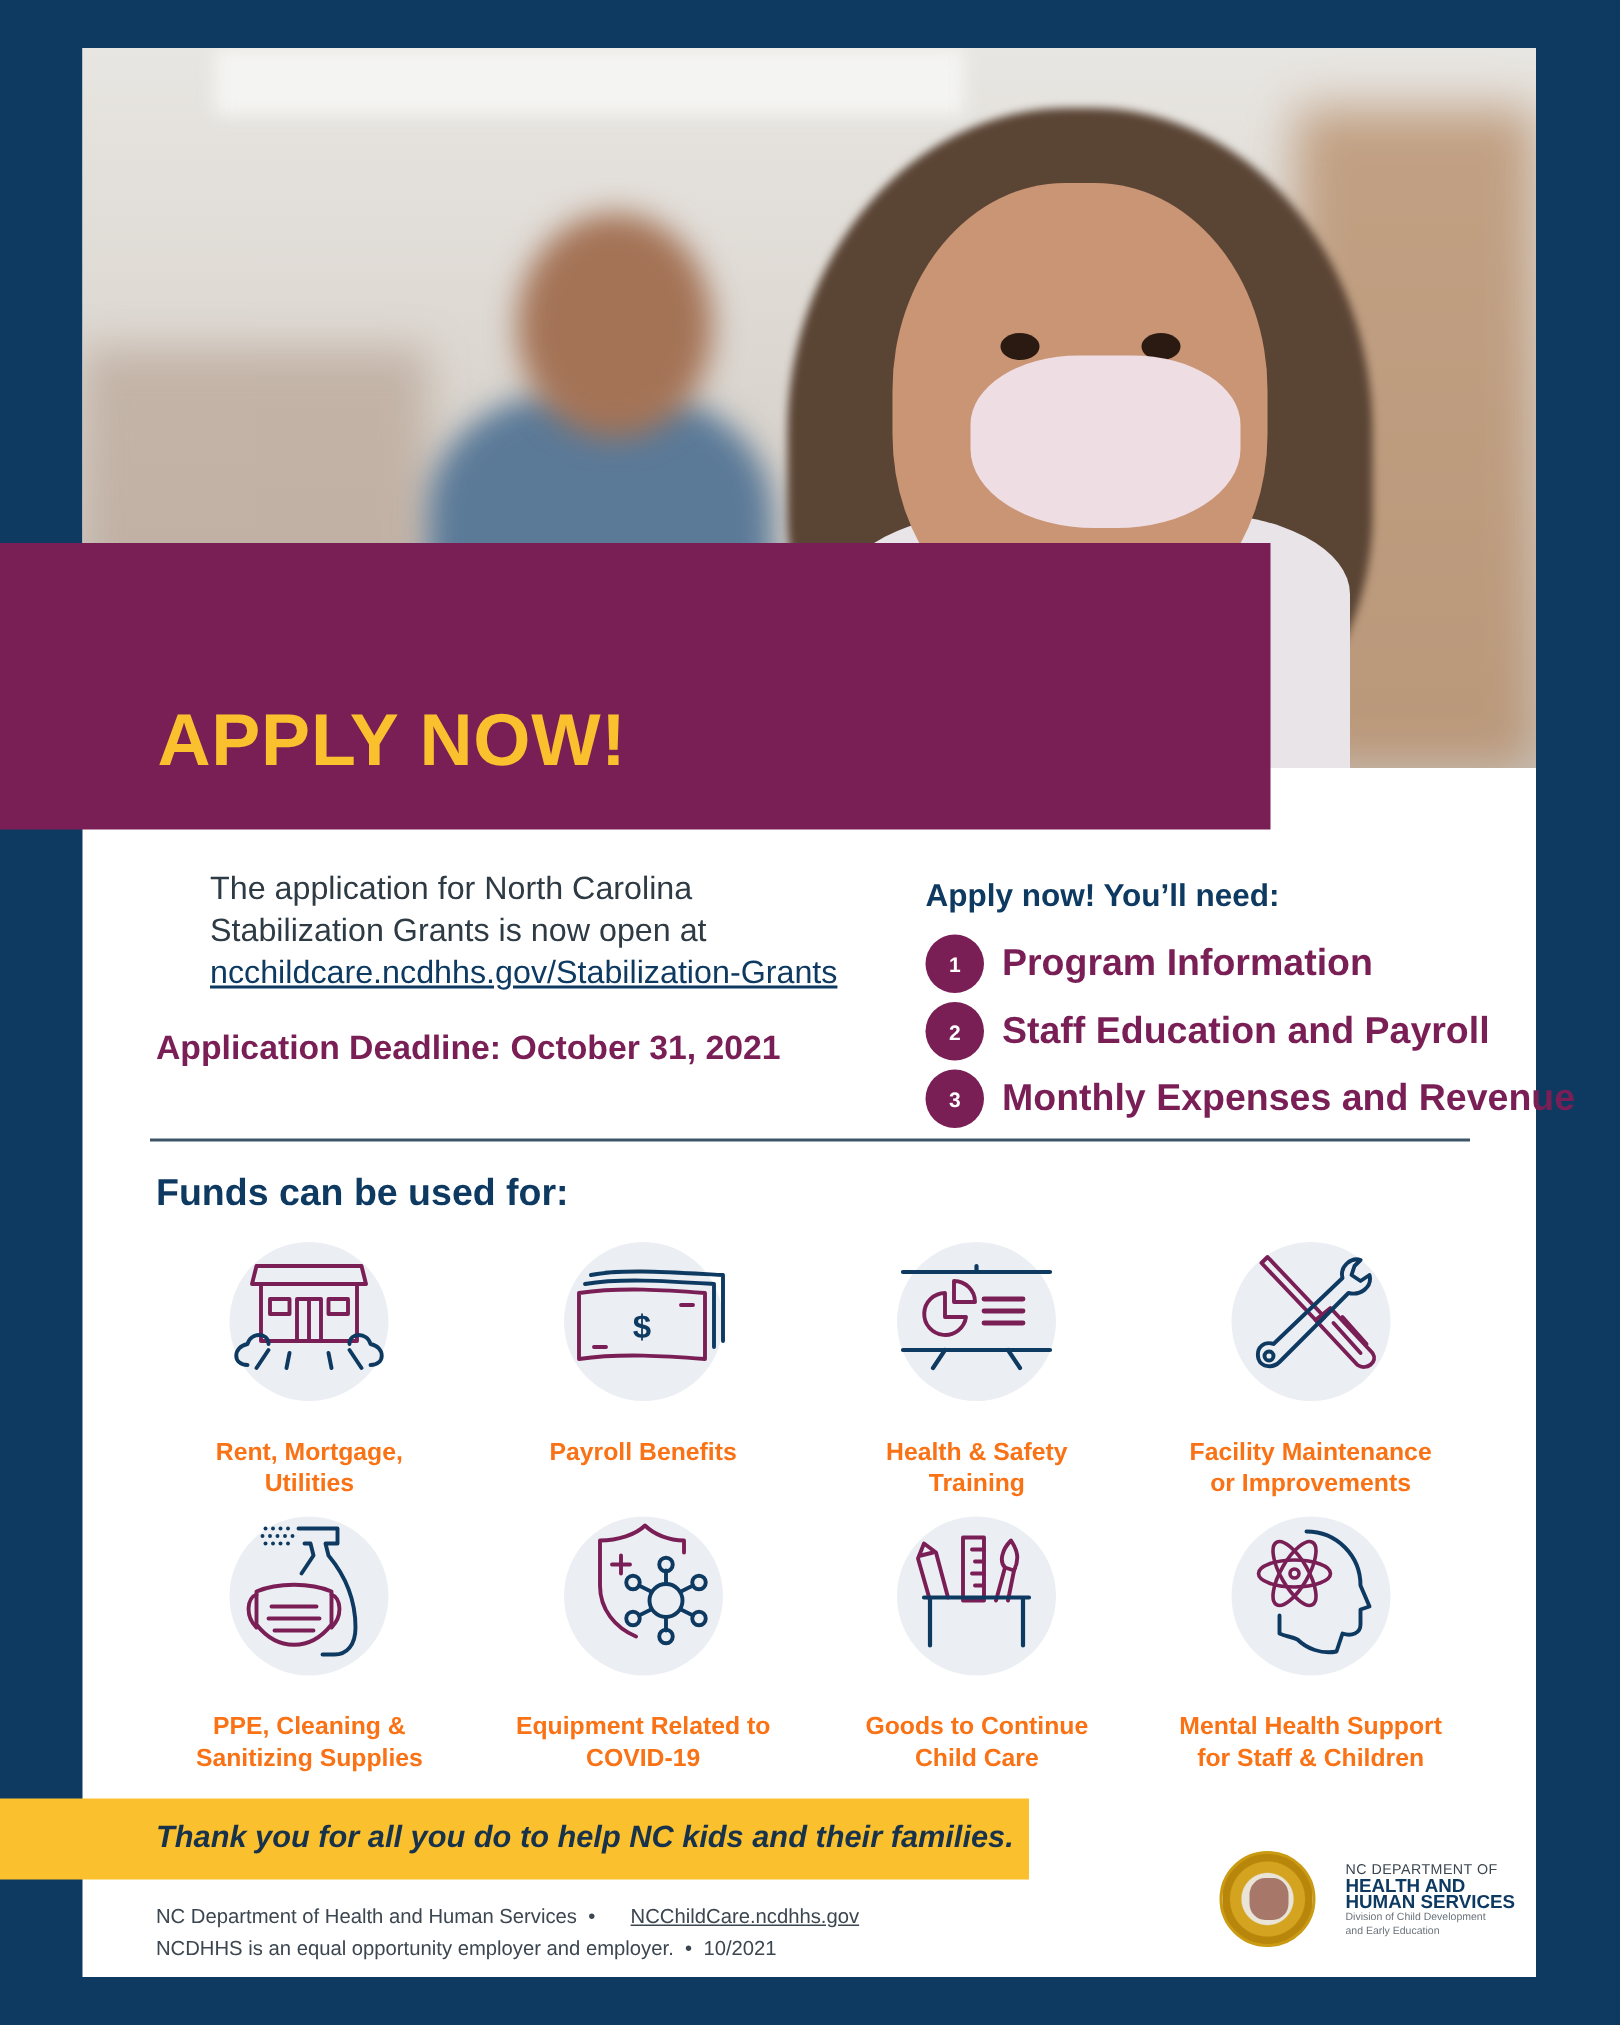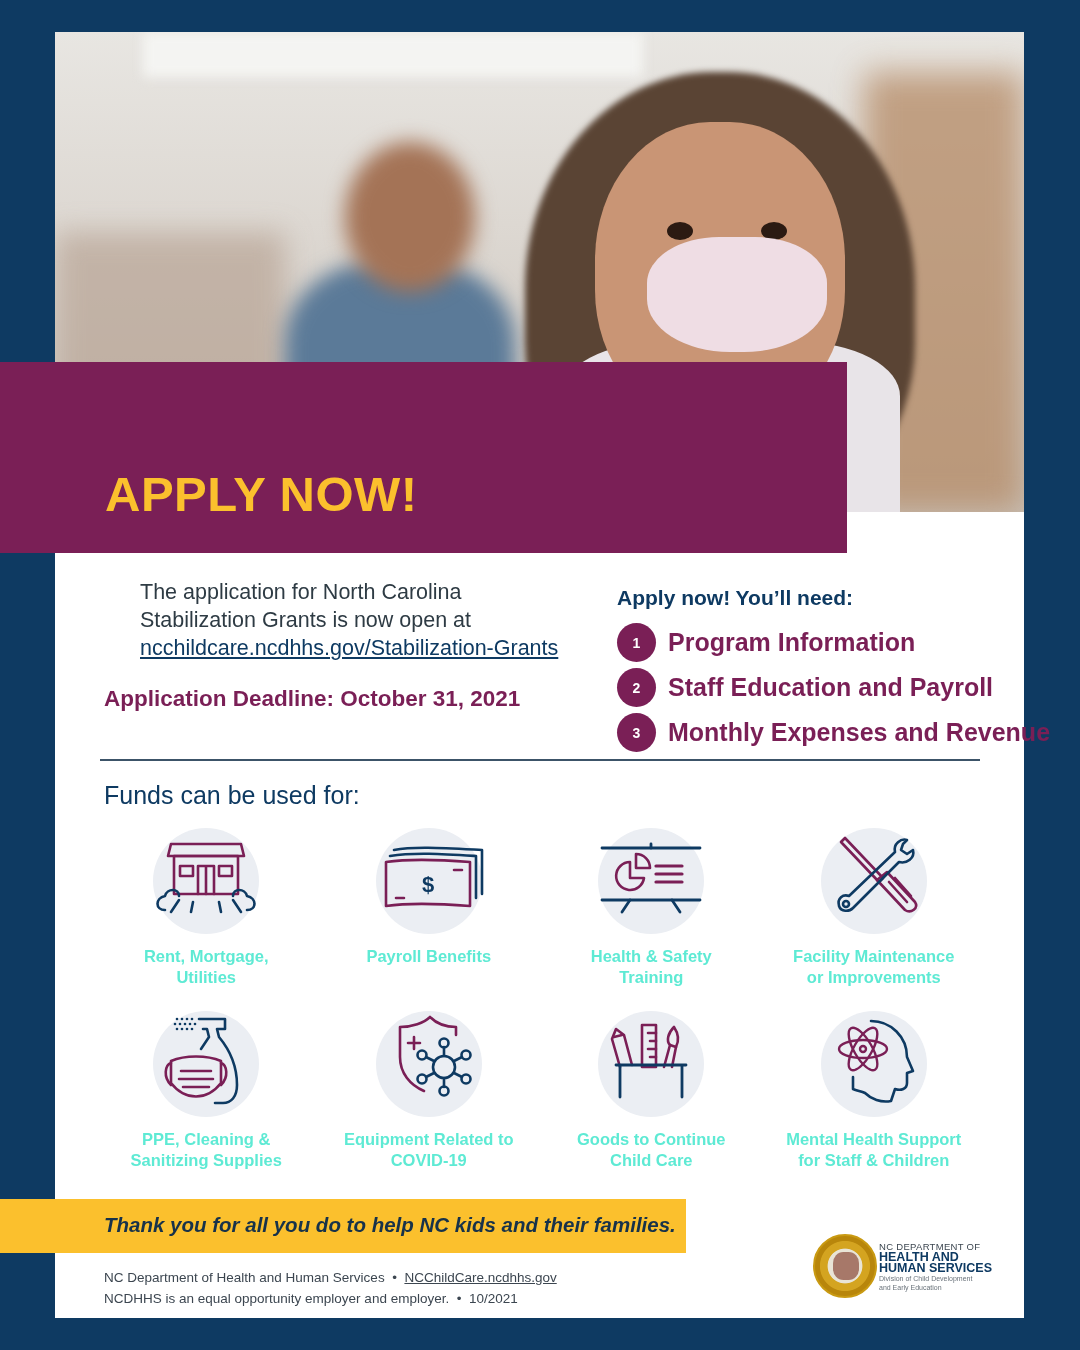--- a/index.html
+++ b/index.html
@@ -27,37 +27,37 @@
   .intro a { color: #0e3a62; text-decoration: underline; display: block; }
   .deadline { position: absolute; left: 104px; top: 686px; color: #7a1f56; font-family: "Liberation Sans", sans-serif; font-weight: 700; font-size: 22.5px; white-space: nowrap; }
 
   .need { position: absolute; left: 617px; top: 586px; width: 380px; }
   .need h3 { color: #0e3a62; font-family: "Liberation Sans", sans-serif; font-weight: 700; font-size: 21px; margin-bottom: 10px; white-space: nowrap; }
   .need .step { display: flex; align-items: center; height: 45px; }
   .need .num { width: 39px; height: 39px; border-radius: 50%; background: #7a1f56; color: #fff; font-family: "Liberation Sans", sans-serif; font-weight: 700; font-size: 14px; display: flex; align-items: center; justify-content: center; margin-right: 12px; flex-shrink: 0; }
   .need .lbl { color: #7a1f56; font-family: "Liberation Sans", sans-serif; font-weight: 700; font-size: 25px; white-space: nowrap; }
 
   .divider { position: absolute; left: 100px; top: 759px; width: 880px; height: 2px; background: #3c5468; }
-  .funds-title { position: absolute; left: 104px; top: 781px; color: #0e3a62; font-family: "Liberation Sans", sans-serif; font-weight: 400; font-size: 25px; white-space: nowrap; }
+  .funds-title { position: absolute; left: 104px; top: 781px; color: #0e3a62; font-family: "Liberation Sans", sans-serif; font-weight: 700; font-size: 25px; white-space: nowrap; }
 
   .grid { position: absolute; left: 95px; top: 828px; width: 890px; display: grid; grid-template-columns: repeat(4, 222.5px); grid-template-rows: 183px 183px; }
   .tile { display: flex; flex-direction: column; align-items: center; }
   .circle { width: 106px; height: 106px; border-radius: 50%; background: #ebeef3; position: relative; }
   .circle svg { position: absolute; left: -12px; top: -6px; width: 130px; height: 118px; overflow: visible; }
-  .tile .cap { margin-top: 12px; color: #5eead4; font-family: "Liberation Sans", sans-serif; font-weight: 700; font-size: 16.5px; line-height: 21px; text-align: center; white-space: pre-line; }
+  .tile .cap { margin-top: 24px; color: #f97316; font-family: "Liberation Sans", sans-serif; font-weight: 700; font-size: 16.5px; line-height: 21px; text-align: center; white-space: pre-line; }
 
   .thanks { position: absolute; left: 0; top: 1199px; width: 686px; height: 54px; background: #fbc02d; }
   .thanks p { position: absolute; left: 104px; top: 14px; color: #17324a; font-family: "Liberation Sans", sans-serif; font-weight: 700; font-style: italic; font-size: 20.5px; white-space: nowrap; }
 
   .footer { position: absolute; left: 104px; top: 1267px; color: #3c4650; font-family: "Liberation Sans", sans-serif; font-size: 13.5px; line-height: 21px; }
-  .footer a { color: #3c4650; text-decoration: underline; }
+  .footer a { color: #3c4650; text-decoration: underline; margin-left: 16px; }
   .logo { position: absolute; left: 813px; top: 1234px; display: flex; align-items: center; }
   .seal { width: 64px; height: 64px; border-radius: 50%; background: radial-gradient(circle, #e9e4d6 0 40%, #d4a420 42% 58%, #b8860b 60% 100%); border: 2px solid #c99a12; position: relative; }
   .seal::after { content: ""; position: absolute; left: 18px; top: 16px; width: 26px; height: 28px; border-radius: 40%; background: #8a4a3a; opacity: .7; }
-  .logo-text { margin-left: 2px; font-family: "Liberation Sans", sans-serif; color: #0e3a62; }
+  .logo-text { margin-left: 20px; font-family: "Liberation Sans", sans-serif; color: #0e3a62; }
   .logo-text .l1 { font-size: 9.5px; letter-spacing: .3px; color: #3c4650; }
   .logo-text .l2 { font-size: 12.5px; font-weight: 700; line-height: 11px; }
   .logo-text .l3 { font-size: 7px; color: #6a737b; line-height: 8px; margin-top: 1px; }
 </style>
 </head>
 <body>
 
 <div class="card"></div>
 
 <div class="photo" title="Young girl with curly hair wearing a patterned face mask in a classroom">

